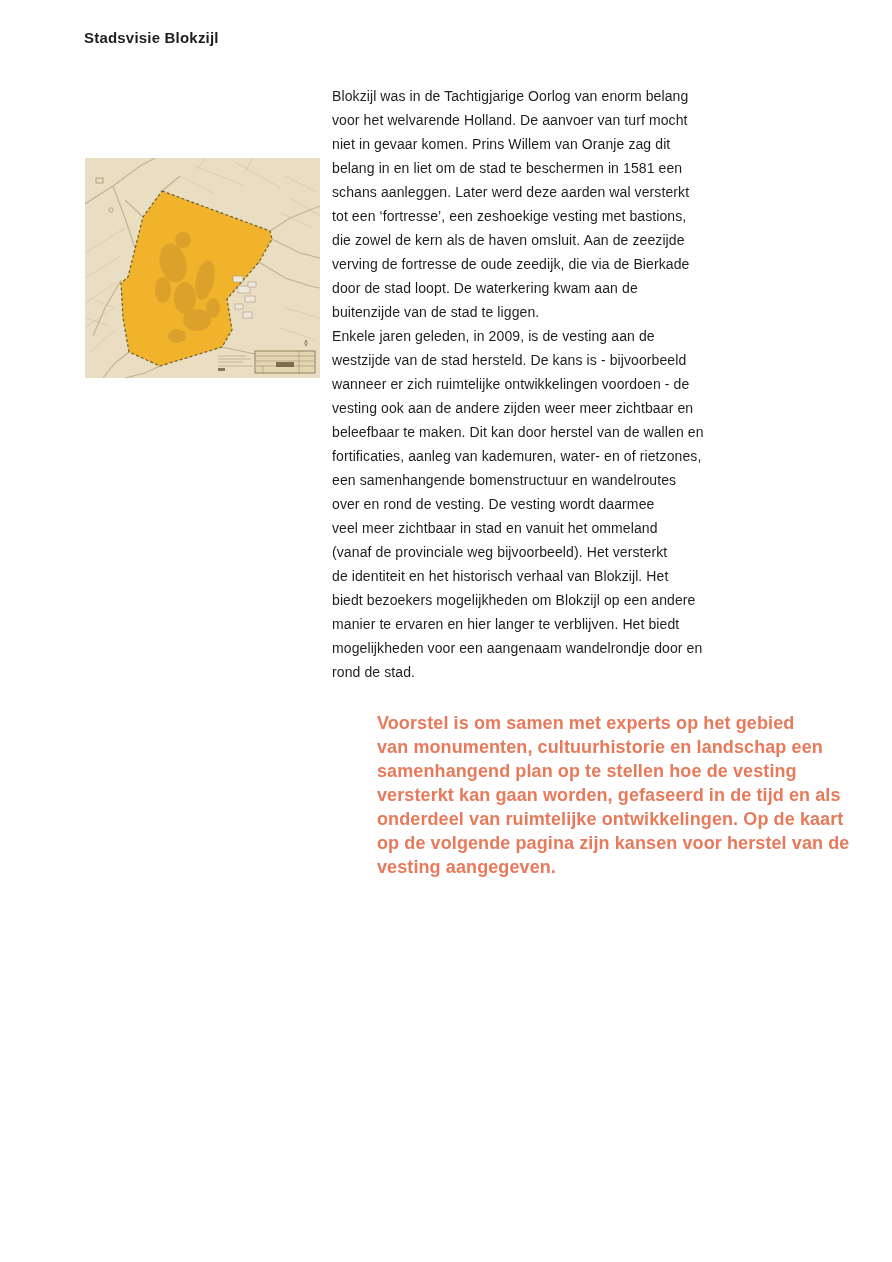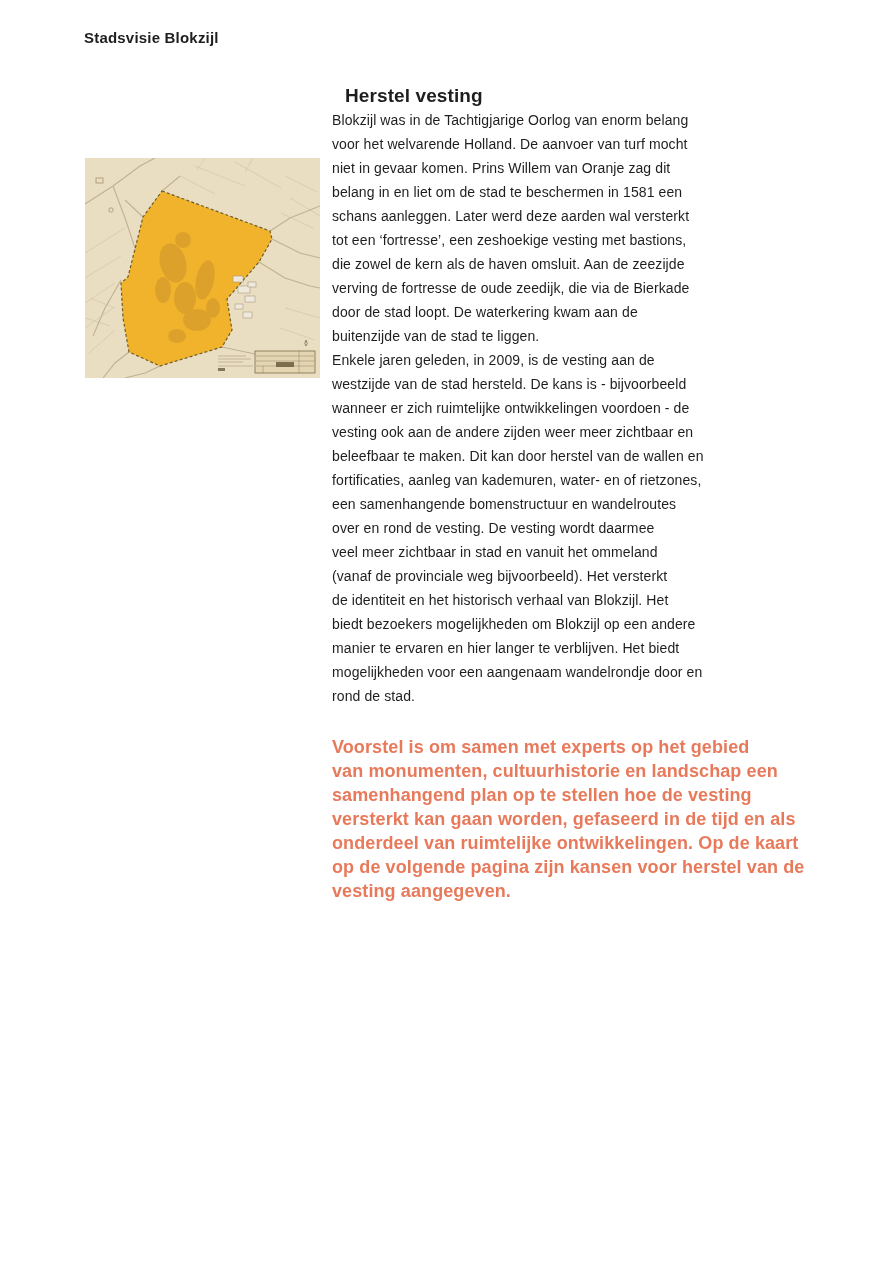--- a/index.html
+++ b/index.html
@@ -66,20 +66,21 @@
     white-space: pre-line;
   }
   .article-proposal {
     margin-top: 27px;
     font-size: 18px;
     font-weight: 700;
     line-height: 24px;
     letter-spacing: 0.1px;
     white-space: pre-line;
     color: #e87a5b;
+    margin-left: 45px;
   }
   .page-number {
     position: absolute;
     left: 84px;
     top: 1197px;
     font-size: 15px;
     font-weight: 700;
     color: #1e1e1e;
   }
 </style>
@@ -174,21 +175,20 @@
         <line x1="133" y1="198" x2="161" y2="198"></line>
         <line x1="133" y1="201" x2="166" y2="201"></line>
         <line x1="133" y1="204" x2="158" y2="204"></line>
         <line x1="133" y1="208" x2="168" y2="208"></line>
       </g>
       <rect x="133" y="210" width="7" height="3" fill="#6b5d3e" opacity="0.8"></rect>
     </svg>
   </figure>
 
   <article class="article">
-    <h2 class="article-heading">Herstel vesting</h2>
     <p class="article-body">Blokzijl was in de Tachtigjarige Oorlog van enorm belang
 voor het welvarende Holland. De aanvoer van turf mocht
 niet in gevaar komen. Prins Willem van Oranje zag dit
 belang in en liet om de stad te beschermen in 1581 een
 schans aanleggen. Later werd deze aarden wal versterkt
 tot een ‘fortresse’, een zeshoekige vesting met bastions,
 die zowel de kern als de haven omsluit. Aan de zeezijde
 verving de fortresse de oude zeedijk, die via de Bierkade
 door de stad loopt. De waterkering kwam aan de
 buitenzijde van de stad te liggen.

